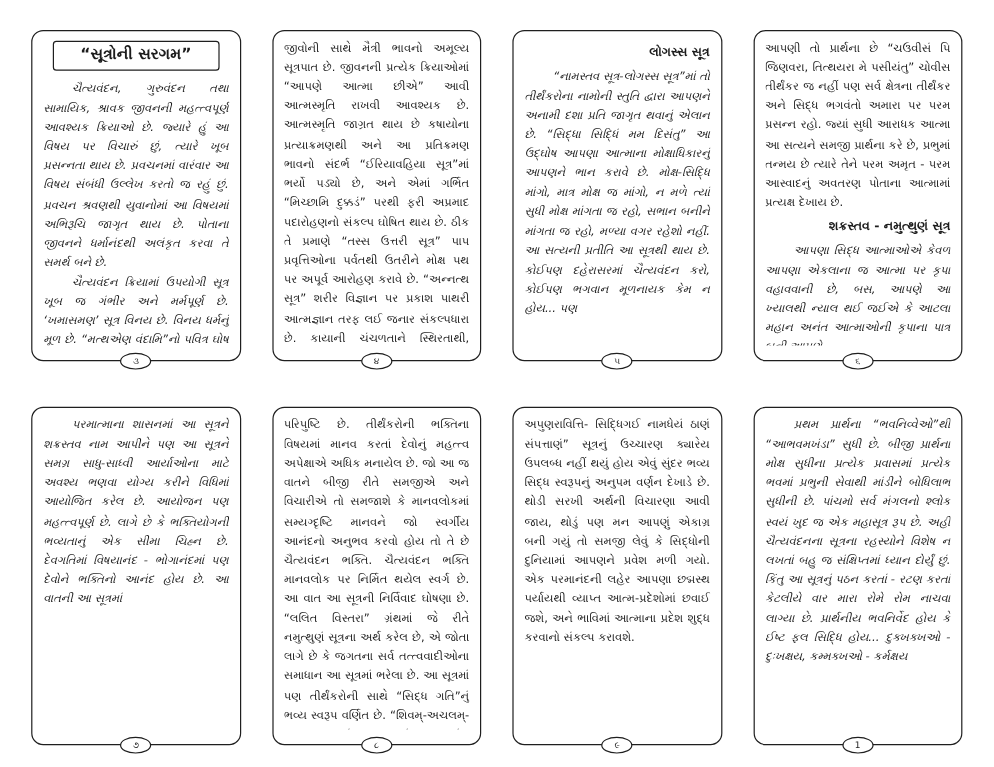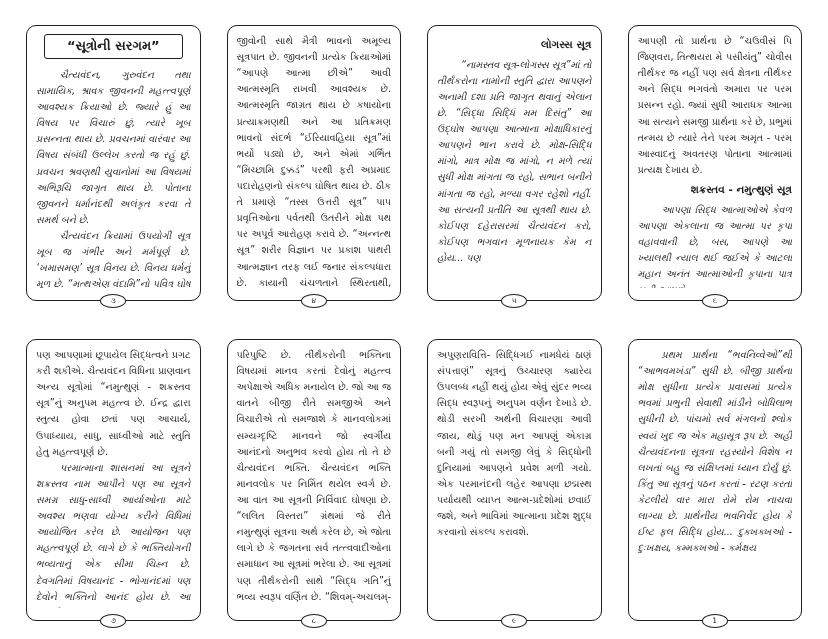--- a/index.html
+++ b/index.html
@@ -103,21 +103,20 @@
     <div class="text-clip">
       <p class="para">આપણી તો પ્રાર્થના છે “ચઉવીસં પિ જિણવરા, તિત્થયરા મે પસીયંતુ” ચોવીસ તીર્થંકર જ નહીં પણ સર્વ ક્ષેત્રના તીર્થંકર અને સિદ્ધ ભગવંતો અમારા પર પરમ પ્રસન્ન રહો. જ્યાં સુધી આરાધક આત્મા આ સત્યને સમજી પ્રાર્થના કરે છે, પ્રભુમાં તન્મય છે ત્યારે તેને પરમ અમૃત - પરમ આસ્વાદનું અવતરણ પોતાના આત્મામાં પ્રત્યક્ષ દેખાય છે.</p>
       <div class="heading">શક્રસ્તવ - નમુત્થુણં સૂત્ર</div>
       <p class="para indent">આપણા સિદ્ધ આત્માઓએ કેવળ આપણા એકલાના જ આત્મા પર કૃપા વહાવવાની છે, બસ, આપણે આ ખ્યાલથી ન્યાલ થઈ જઈએ કે આટલા મહાન અનંત આત્માઓની કૃપાના પાત્ર બની આપણે</p>
     </div>
     <div class="page-num">૬</div>
   </div>
 
   <div class="page">
     <div class="text-clip">
-      <p class="para">પણ આપણામાં છૂપાયેલ સિદ્ધત્વને પ્રગટ કરી શકીએ. ચૈત્યવંદન વિધિના પ્રાણવાન અન્ય સૂત્રોમાં “નમુત્થુણં - શક્રસ્તવ સૂત્ર”નું અનુપમ મહત્ત્વ છે. ઈન્દ્ર દ્વારા સ્તુત્ય હોવા છતાં પણ આચાર્ય, ઉપાધ્યાય, સાધુ, સાધ્વીઓ માટે સ્તુતિ હેતુ મહત્ત્વપૂર્ણ છે.</p>
       <p class="para indent">પરમાત્માના શાસનમાં આ સૂત્રને શક્રસ્તવ નામ આપીને પણ આ સૂત્રને સમગ્ર સાધુ-સાધ્વી આર્યાઓના માટે અવશ્ય ભણવા યોગ્ય કરીને વિધિમાં આયોજિત કરેલ છે. આયોજન પણ મહત્ત્વપૂર્ણ છે. લાગે છે કે ભક્તિયોગની ભવ્યતાનું એક સીમા ચિહ્ન છે. દેવગતિમાં વિષયાનંદ - ભોગાનંદમાં પણ દેવોને ભક્તિનો આનંદ હોય છે. આ વાતની આ સૂત્રમાં</p>
     </div>
     <div class="page-num">૭</div>
   </div>
 
   <div class="page">
     <div class="text-clip">
       <p class="para">પરિપુષ્ટિ છે. તીર્થંકરોની ભક્તિના વિષયમાં માનવ કરતાં દેવોનું મહત્ત્વ અપેક્ષાએ અધિક મનાયેલ છે. જો આ જ વાતને બીજી રીતે સમજીએ અને વિચારીએ તો સમજાશે કે માનવલોકમાં સમ્યગ્દૃષ્ટિ માનવને જો સ્વર્ગીય આનંદનો અનુભવ કરવો હોય તો તે છે ચૈત્યવંદન ભક્તિ. ચૈત્યવંદન ભક્તિ માનવલોક પર નિર્મિત થયેલ સ્વર્ગ છે. આ વાત આ સૂત્રની નિર્વિવાદ ઘોષણા છે. “લલિત વિસ્તરા” ગ્રંથમાં જે રીતે નમુત્થુણં સૂત્રના અર્થ કરેલ છે, એ જોતા લાગે છે કે જગતના સર્વ તત્ત્વવાદીઓના સમાધાન આ સૂત્રમાં ભરેલા છે. આ સૂત્રમાં પણ તીર્થંકરોની સાથે “સિદ્ધ ગતિ”નું ભવ્ય સ્વરૂપ વર્ણિત છે. “શિવમ્-અચલમ્-અરુઅમ્-અણંતમ્-અક્ખયં-અવ્વાબાહં-</p>
     </div>
     <div class="page-num">૮</div>

